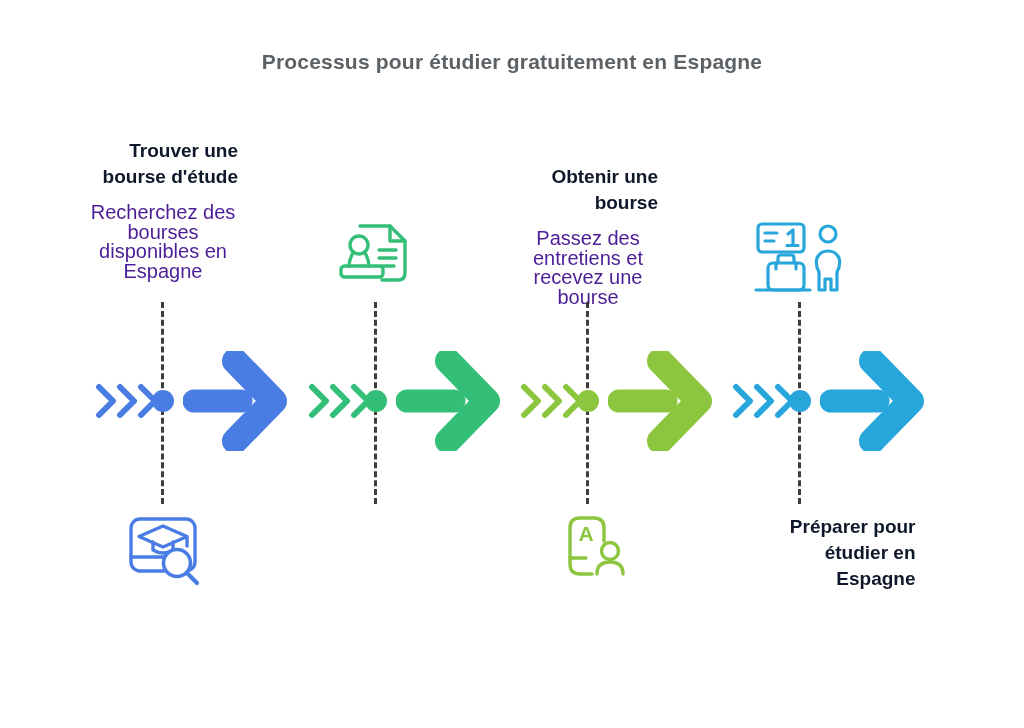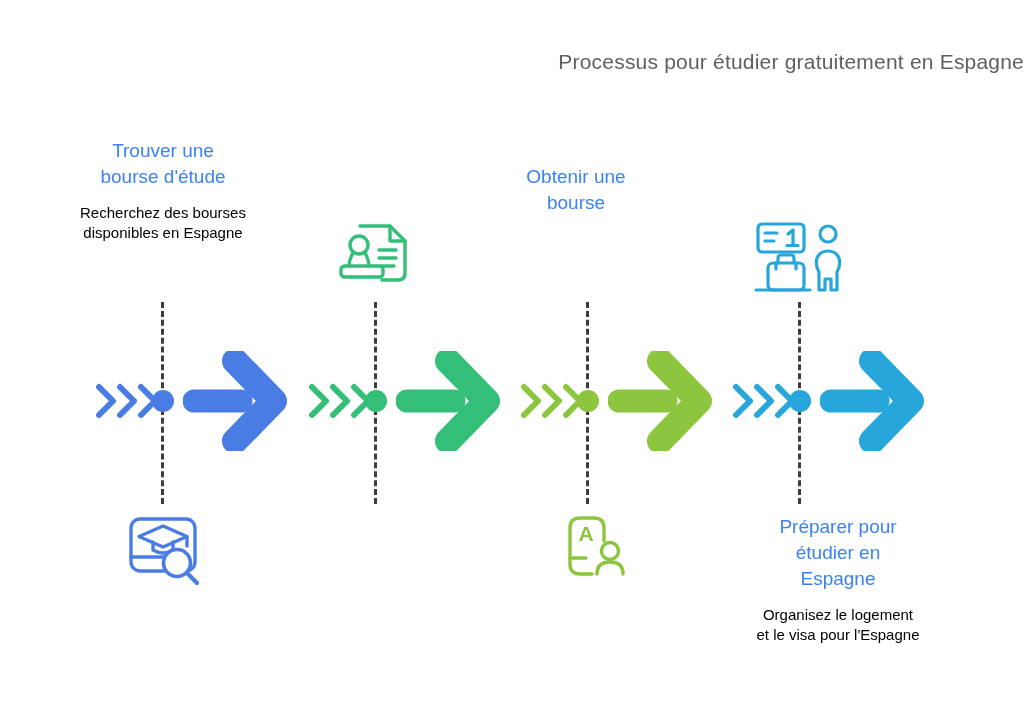--- a/index.html
+++ b/index.html
@@ -1,29 +1,29 @@
 <!DOCTYPE html>
 <html><head>
 <meta charset="utf-8">
 <style>
   html,body{margin:0;padding:0;background:#ffffff;}
   .canvas{
     position:relative;width:1024px;height:728px;background:#ffffff;overflow:hidden;
     font-family:"Liberation Sans", sans-serif;
   }
   .title{
-    position:absolute;left:0;top:50px;width:1024px;text-align:right;
-    font-size:21px;color:#5c6166;letter-spacing:.2px;
+    position:absolute;left:0;top:50px;width:1024px;text-align:center;
+    font-size:21px;color:#5c6166;letter-spacing:.2px;font-weight:bold;
   }
   .textblock{position:absolute;text-align:center;}
   .step-title{
-    font-size:19px;line-height:26px;font-weight:400;color:#3b82f6;margin:0 auto;
+    font-size:19px;line-height:26px;font-weight:700;color:#0f172a;margin:0 auto;text-align:right;
   }
   .step-desc{
-    font-size:15px;line-height:19.5px;color:#000000;margin:13px auto 0;
+    font-size:20px;line-height:19.5px;color:#4c1d95;margin:13px auto 0;
   }
   .dashline{
     position:absolute;top:302px;height:202px;width:0;
     border-left:3px dashed #3d3d3d;
   }
   .dot{position:absolute;width:22px;height:22px;border-radius:50%;}
   .dot-blue{background:#4a7de4}.dot-green{background:#34bf78}
   .dot-lime{background:#8cc53e}.dot-cyan{background:#27a6db}
   svg{position:absolute;display:block;}
   svg *{fill:none;stroke-linecap:round;stroke-linejoin:round;}
@@ -50,22 +50,23 @@
     <path d="M58,10 L58,25 L73,25" stroke-width="3.4"></path>
     <path d="M47,34 H64" stroke-width="3.4"></path>
     <path d="M47,42 H64" stroke-width="3.4"></path>
     <path d="M49,50 H62" stroke-width="3.4"></path>
     <circle cx="27" cy="29" r="9" stroke-width="3.4"></circle>
     <path d="M21.5,36 C18,42 17,46 17,50" stroke-width="3.4"></path>
     <path d="M32.5,36 C36,42 37,46 37,50" stroke-width="3.4"></path>
     <rect x="9" y="50" width="42" height="11" rx="3.5" stroke-width="3.4"></rect>
   </svg>
 
-  <div class="textblock" style="left:476px;top:164px;width:200px">
+  <div class="textblock" style="left:488px;top:164px;width:200px">
     <div class="step-title" style="width:140px">Obtenir une bourse</div>
+    <div class="step-desc" style="width:172px">Passez des entretiens et recevez une bourse</div>
   </div>
 
   <svg class="icon stroke-cyan" style="left:752px;top:216px" width="96" height="84" viewBox="0 0 96 84">
     <rect x="6" y="8" width="46" height="28" rx="4" stroke-width="3.2"></rect>
     <path d="M13,17 H25" stroke-width="3.2"></path>
     <path d="M13,25 H22" stroke-width="3.2"></path>
     <path d="M36,18 L41,14 L41,29" stroke-width="3.2"></path>
     <path d="M35,29.5 H46" stroke-width="3.2"></path>
     <path d="M26,47 V42 Q26,39 29,39 H39 Q42,39 42,42 V47" stroke-width="3.2"></path>
     <rect x="16" y="47" width="36" height="27" rx="5" stroke-width="3.2"></rect>
@@ -140,16 +141,15 @@
   <svg class="icon stroke-lime" style="left:546px;top:504px" width="84" height="88" viewBox="0 0 84 88">
     <path d="M46,70 L34,70 Q24,70 24,60 L24,24 Q24,14 34,14 L48,14 Q58,14 58,24 L58,37" stroke-width="3.4"></path>
     <path d="M24,54 H40" stroke-width="3.4"></path>
     <text class="icon-lime-fill" x="40" y="37" text-anchor="middle" font-size="21">A</text>
     <circle cx="64" cy="47" r="8.5" stroke-width="3.4"></circle>
     <path d="M51,70 Q51,58 64,58 Q77,58 77,70" stroke-width="3.4"></path>
   </svg>
 
   <div class="textblock" style="left:738px;top:514px;width:200px">
     <div class="step-title" style="width:155px">Préparer pour étudier en Espagne</div>
-    <div class="step-desc" style="width:165px">Organisez le logement et le visa pour l'Espagne</div>
   </div>
 
 </div>
 
 </body></html>

